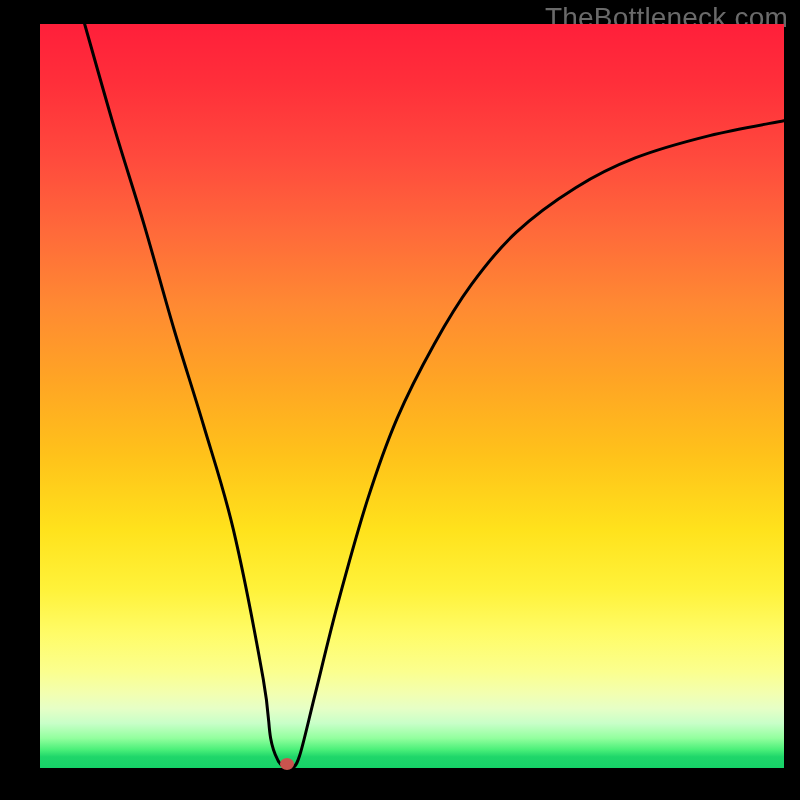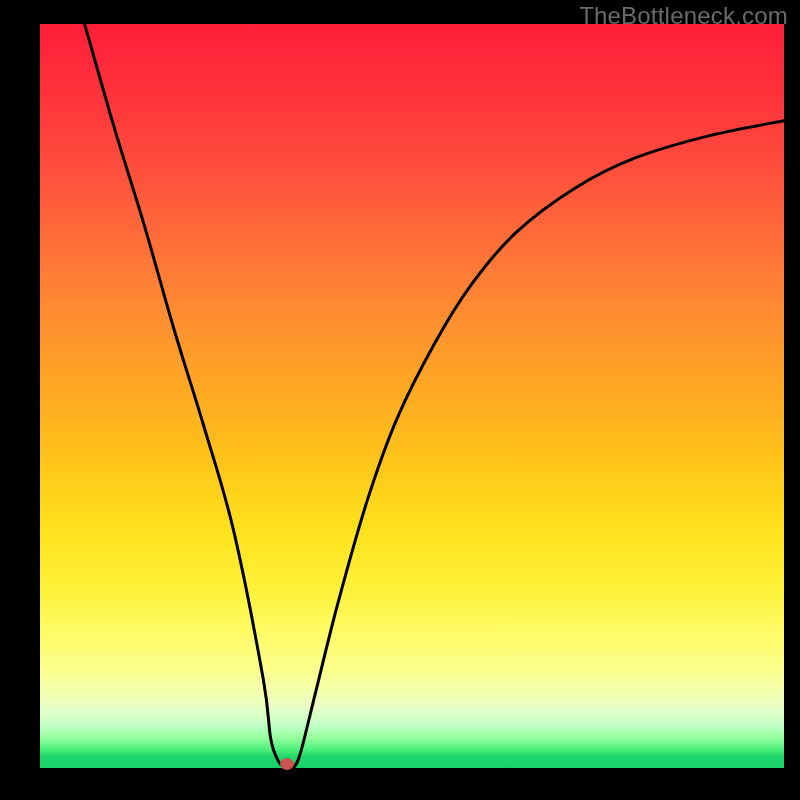--- a/index.html
+++ b/index.html
@@ -46,21 +46,21 @@
       #4cf07a 97.5%,
       #1fd66a 98.5%,
       #16d268 100%
     );
   }
   .watermark {
     position: absolute;
     top: 2px;
     right: 12px;
     color: #6a6a6a;
-    font-size: 24px;
+    font-size: 28px;
     font-weight: 500;
     letter-spacing: 0.2px;
     user-select: none;
   }
   svg.curve {
     position: absolute;
     left: 0;
     top: 0;
     width: 744px;
     height: 744px;

